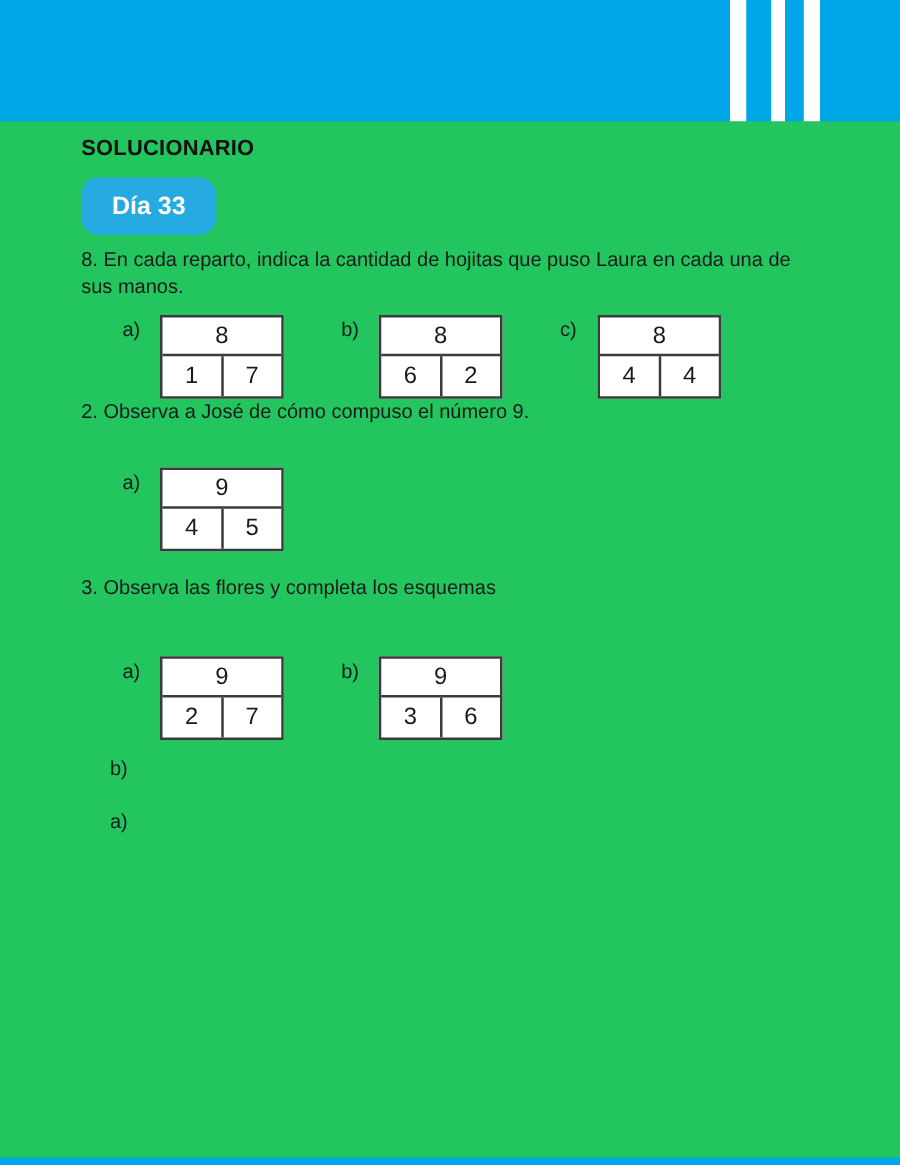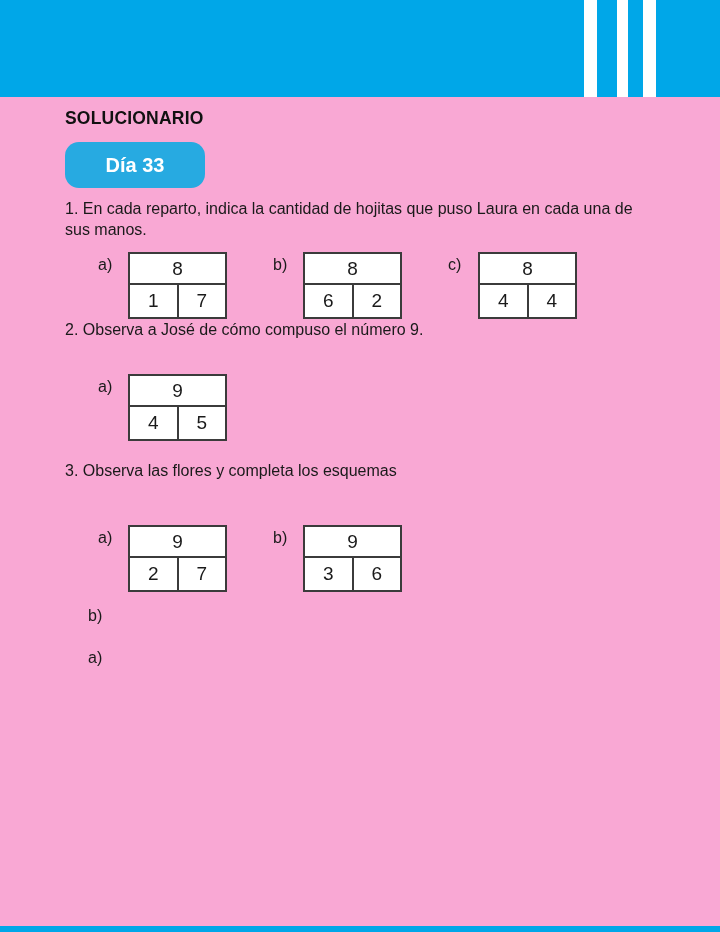--- a/index.html
+++ b/index.html
@@ -4,21 +4,21 @@
 <style>
   html,body{margin:0;padding:0;}
   body{
     width:720px;height:932px;
     background:#ffffff;
     font-family:"Liberation Sans", sans-serif;
     color:#1a1a1a;
     overflow:hidden;
     position:relative;
   }
-  .page{width:720px;height:932px;position:relative;background:#f9a8d4;}
+  .page{width:720px;height:932px;position:relative;background:#22c55e;}
 
   
   .header{
     position:relative;
     height:97px;
     background:#00a7e8;
   }
   .header .gap{
     position:absolute;top:0;bottom:0;background:#ffffff;
   }
@@ -37,21 +37,21 @@
     margin-top:11px;
     font-size:17.5px;
     font-weight:bold;
     letter-spacing:0.2px;
     color:#111;
     line-height:20px;
   }
 
   .day-badge{
     margin-top:14px;
-    width:140px;height:46px;
+    width:108px;height:46px;
     background:#27aae1;
     border-radius:14px;
     display:flex;align-items:center;justify-content:center;
     color:#ffffff;
     font-size:20px;font-weight:bold;
   }
 
   .q-text{
     font-size:16px;
     line-height:21px;
@@ -122,21 +122,21 @@
   </div>
 
   <div class="content">
 
     <div class="doc-title">SOLUCIONARIO</div>
 
     <div class="day-badge">
       <span>Día 33</span>
     </div>
 
-    <div class="q-text q1">1. En cada reparto, indica la cantidad de hojitas que puso Laura en cada una de sus manos.</div>
+    <div class="q-text q1">8. En cada reparto, indica la cantidad de hojitas que puso Laura en cada una de sus manos.</div>
 
     <div class="diagram-row row1">
       <div class="diagram">
         <span class="opt">a)</span>
         <div class="nbox">
           <div class="top">8</div>
           <div class="bottom">
             <div class="cell">1</div>
             <div class="cell">7</div>
           </div>

